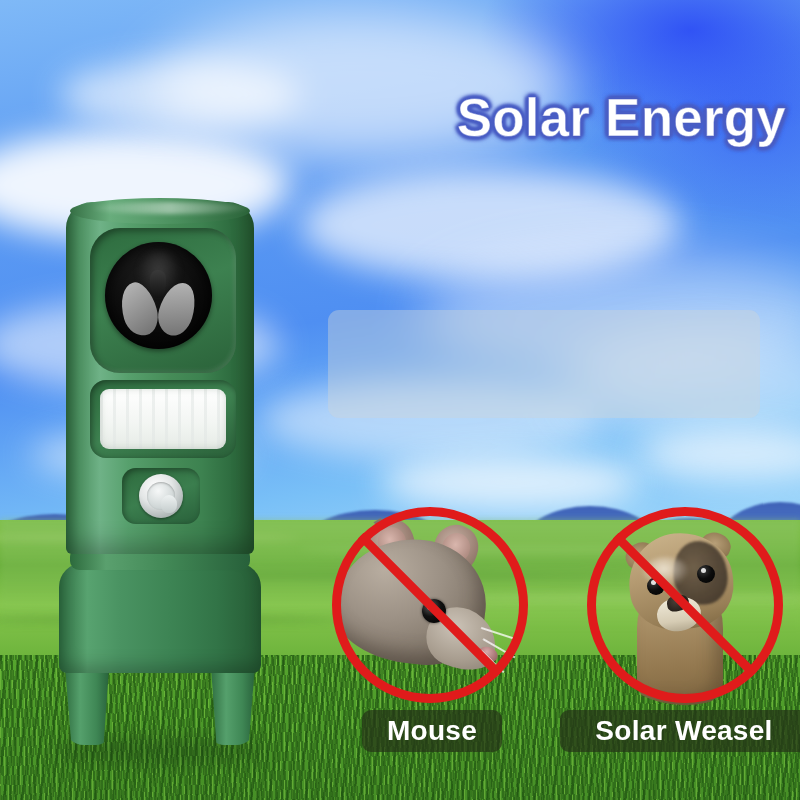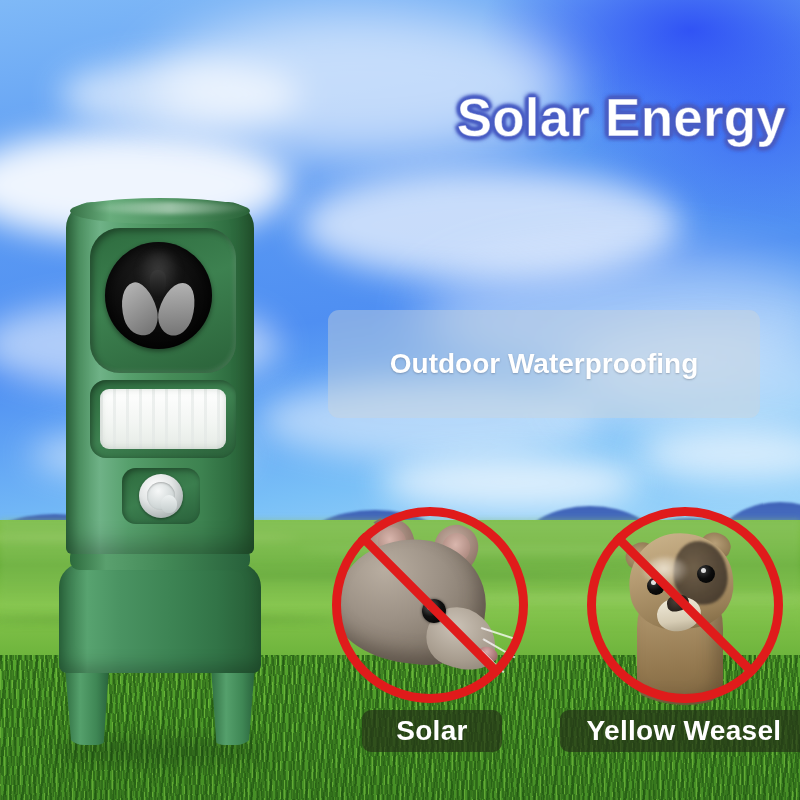--- a/index.html
+++ b/index.html
@@ -227,21 +227,20 @@
     <div class="fieldstreak" style="left:-30px;top:96px;width:380px;background:rgba(55,120,30,.30);"></div>
   </div>
   <div class="fieldblur"></div>
   <div class="grassnear"></div>
 
   <div class="title">
     <div class="l1">Solar Energy</div>
   </div>
 
   <div class="subbox">
-    <div class="subline">Outdoor Waterproofing</div>
   </div>
 
   <div class="device">
     <div class="dev-shadow"></div>
 
     <div class="leg l"></div>
     <div class="leg r"></div>
     <div class="base"></div>
     <div class="collar"></div>
 
@@ -308,19 +307,19 @@
       <div class="wz-eye a"></div>
       <div class="wz-eye b"></div>
     </div>
     <div class="ban">
       <div class="ban-ring"></div>
       <div class="ban-bar"></div>
     </div>
   </div>
 
   <div class="label mouse">
-    <span>Solar</span>
+    <span>Mouse</span>
   </div>
   <div class="label weasel">
-    <span>Yellow Weasel</span>
+    <span>Solar Weasel</span>
   </div>
 
 </div>
 
 </body></html>

